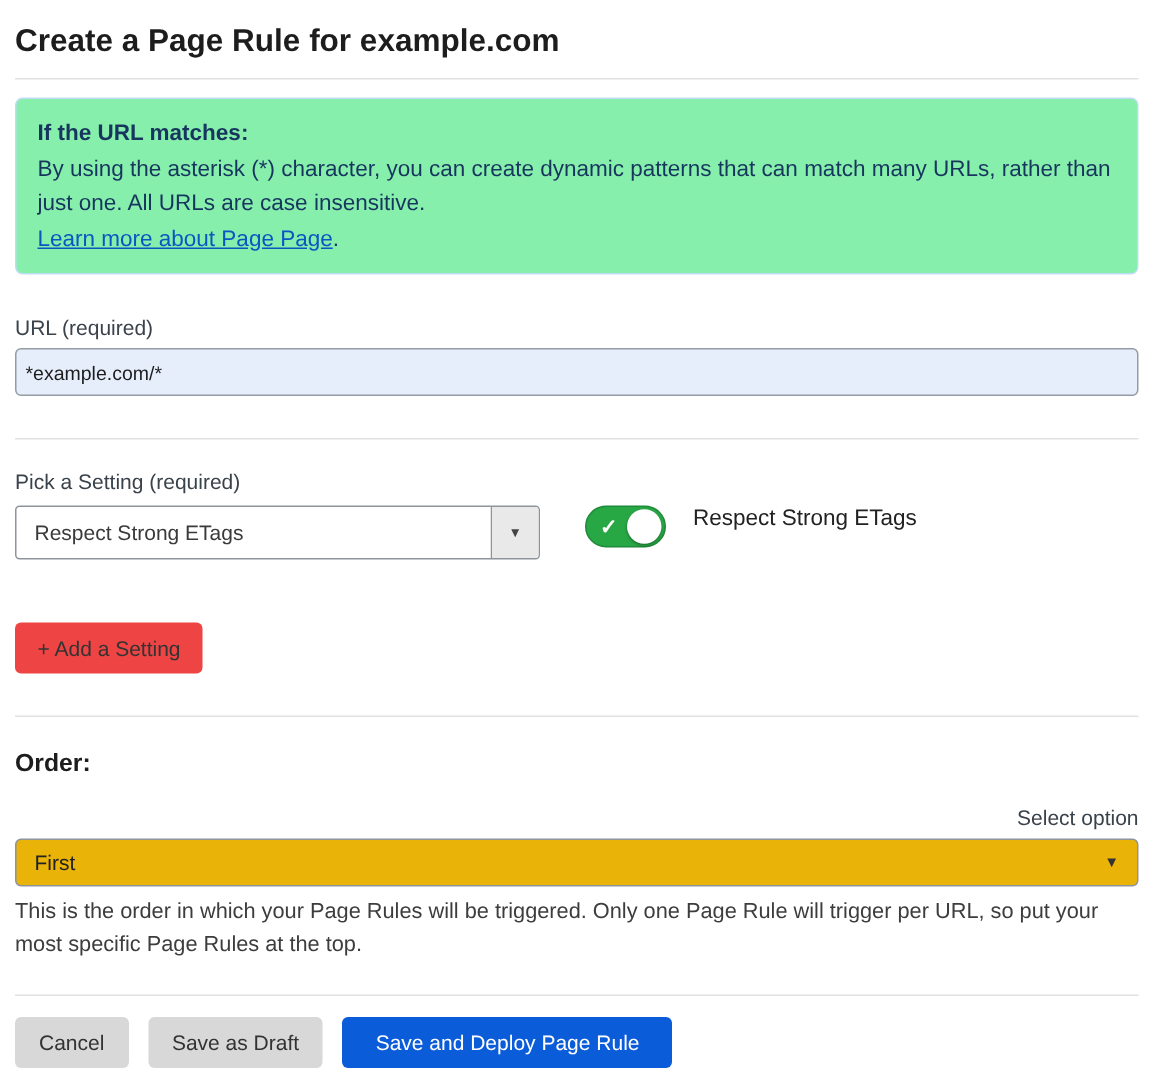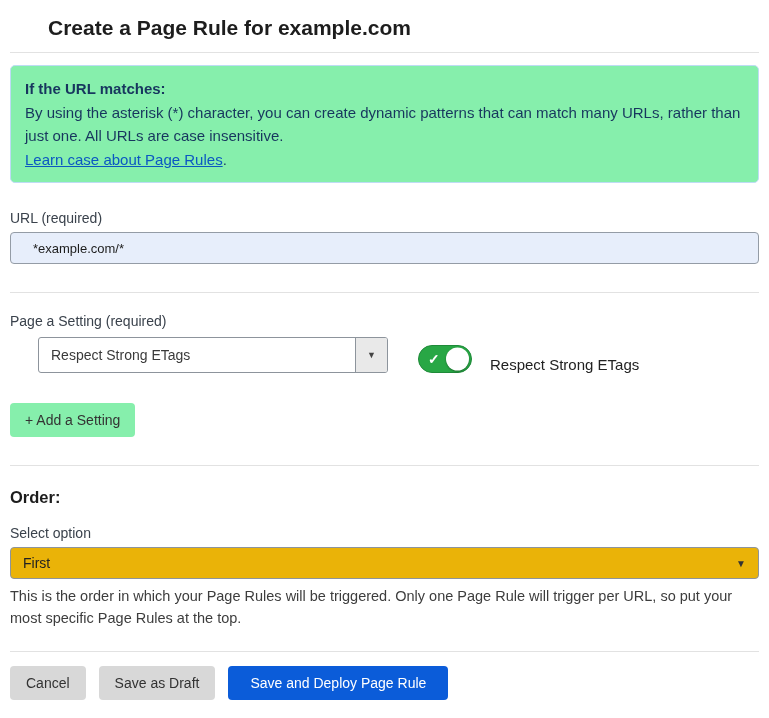--- a/index.html
+++ b/index.html
@@ -4,21 +4,21 @@
 <style>
   * { box-sizing: border-box; margin: 0; padding: 0; }
   html, body { background: #ffffff; }
   body {
     width: 769px; height: 718px; overflow: hidden;
     font-family: "Liberation Sans", sans-serif;
     color: #222;
   }
   .container { padding: 10px 10px 0 10px; }
 
-  .page-title { font-size: 21px; font-weight: bold; color: #1d1d1d; padding: 6px 0 12px 0; margin-left: 38px; }
+  .page-title { font-size: 21px; font-weight: bold; color: #1d1d1d; padding: 6px 0 12px 0; }
 
   .divider { border: 0; border-top: 1px solid #e2e2e2; height: 0; }
 
   .info-box {
     margin-top: 12px;
     background: #86efac;
     border: 1px solid #bedcf4;
     border-radius: 5px;
     padding: 11px 14px;
     color: #17365e;
@@ -28,31 +28,31 @@
   .info-heading { font-weight: bold; }
   .info-link { color: #0b57c2; text-decoration: underline; cursor: pointer; }
   .info-link-suffix { color: #17365e; }
 
   .field-label { display: block; margin-top: 27px; font-size: 14px; color: #3a424c; }
 
   .url-input {
     display: block;
     margin-top: 6px; width: 100%; height: 32px;
     background: #e7eefb; border: 1px solid #949ca6; border-radius: 4px;
-    padding: 0 22px; font-size: 13px; color: #1d1d1d;
+    padding: 0 6px; font-size: 13px; color: #1d1d1d;
     font-family: "Liberation Sans", sans-serif;
   }
 
   .hr-mid { margin-top: 28px; }
 
   .section-heading { margin-top: 22px; font-size: 16.5px; font-weight: bold; color: #1d1d1d; }
 
   .pick-label { margin-top: 20px; }
 
-  .setting-row { margin-top: 8px; display: flex; align-items: flex-end; margin-left: 28px; }
+  .setting-row { margin-top: 8px; display: flex; align-items: flex-start; }
   .dropdown {
     width: 350px; height: 36px;
     border: 1px solid #8d949c; border-radius: 3px;
     display: flex; align-items: stretch; background: #fff; cursor: pointer;
   }
   .dropdown-value { flex: 1; display: flex; align-items: center; padding: 0 12px; font-size: 14px; color: #3a3a3a; }
   .dropdown-arrow-btn {
     width: 32px; background: #e9e9e9; border-left: 1px solid #8d949c;
     display: flex; align-items: center; justify-content: center;
     font-size: 9px; color: #444; border-radius: 0 2px 2px 0; cursor: pointer;
@@ -68,27 +68,27 @@
     color: #fff; font-size: 14px; font-weight: bold;
   }
   .toggle-knob {
     position: absolute; right: 2px; top: 50%; transform: translateY(-50%);
     width: 23px; height: 23px; background: #fff; border-radius: 50%;
     box-shadow: 0 1px 2px rgba(0,0,0,.35);
   }
   .toggle-label { margin-left: 18px; font-size: 15px; color: #222; }
 
   .add-setting-btn {
-    margin-top: 30px; display: inline-block;
-    background: #86efac; border: 0; border-radius: 4px;
+    margin-top: 42px; display: inline-block;
+    background: #ef4444; border: 0; border-radius: 4px;
     padding: 9px 15px; font-size: 14px; color: #333;
     cursor: pointer; font-family: "Liberation Sans", sans-serif;
   }
 
-  .order-label { margin-top: 18px; }
+  .order-label { margin-top: 18px; text-align: right; }
   .order-select {
     margin-top: 6px; width: 100%; height: 32px;
     border: 1px solid #8d949c; border-radius: 4px; background: #eab308;
     display: flex; align-items: center; justify-content: space-between;
     padding: 0 12px; font-size: 14px; color: #222; cursor: pointer;
   }
   .select-chevron { font-size: 10px; color: #333; }
 
   .help-text { margin-top: 6px; font-size: 14.5px; line-height: 22px; color: #3d3d3d; }
 
@@ -108,31 +108,31 @@
 <div class="container">
 
   <div class="page-title">Create a Page Rule for example.com</div>
 
   <hr class="divider">
 
   <div class="info-box">
     <div class="info-heading">If the URL matches:</div>
     <div class="info-body">By using the asterisk (*) character, you can create dynamic patterns that can match many URLs, rather than just one. All URLs are case insensitive.</div>
     <div>
-      <a class="info-link">Learn case about Page Rules</a><span class="info-link-suffix">.</span>
+      <a class="info-link">Learn more about Page Page</a><span class="info-link-suffix">.</span>
     </div>
   </div>
 
   <label class="field-label">URL (required)</label>
   <input class="url-input" type="text" value="*example.com/*" style="">
 
   <hr class="divider hr-mid">
 
 
-  <label class="field-label pick-label">Page a Setting (required)</label>
+  <label class="field-label pick-label">Pick a Setting (required)</label>
 
   <div class="setting-row">
     <div class="dropdown">
       <div class="dropdown-value">Respect Strong ETags</div>
       <div class="dropdown-arrow-btn">
         <span>▼</span>
       </div>
     </div>
     <div class="toggle">
       <span class="toggle-check">✓</span>

